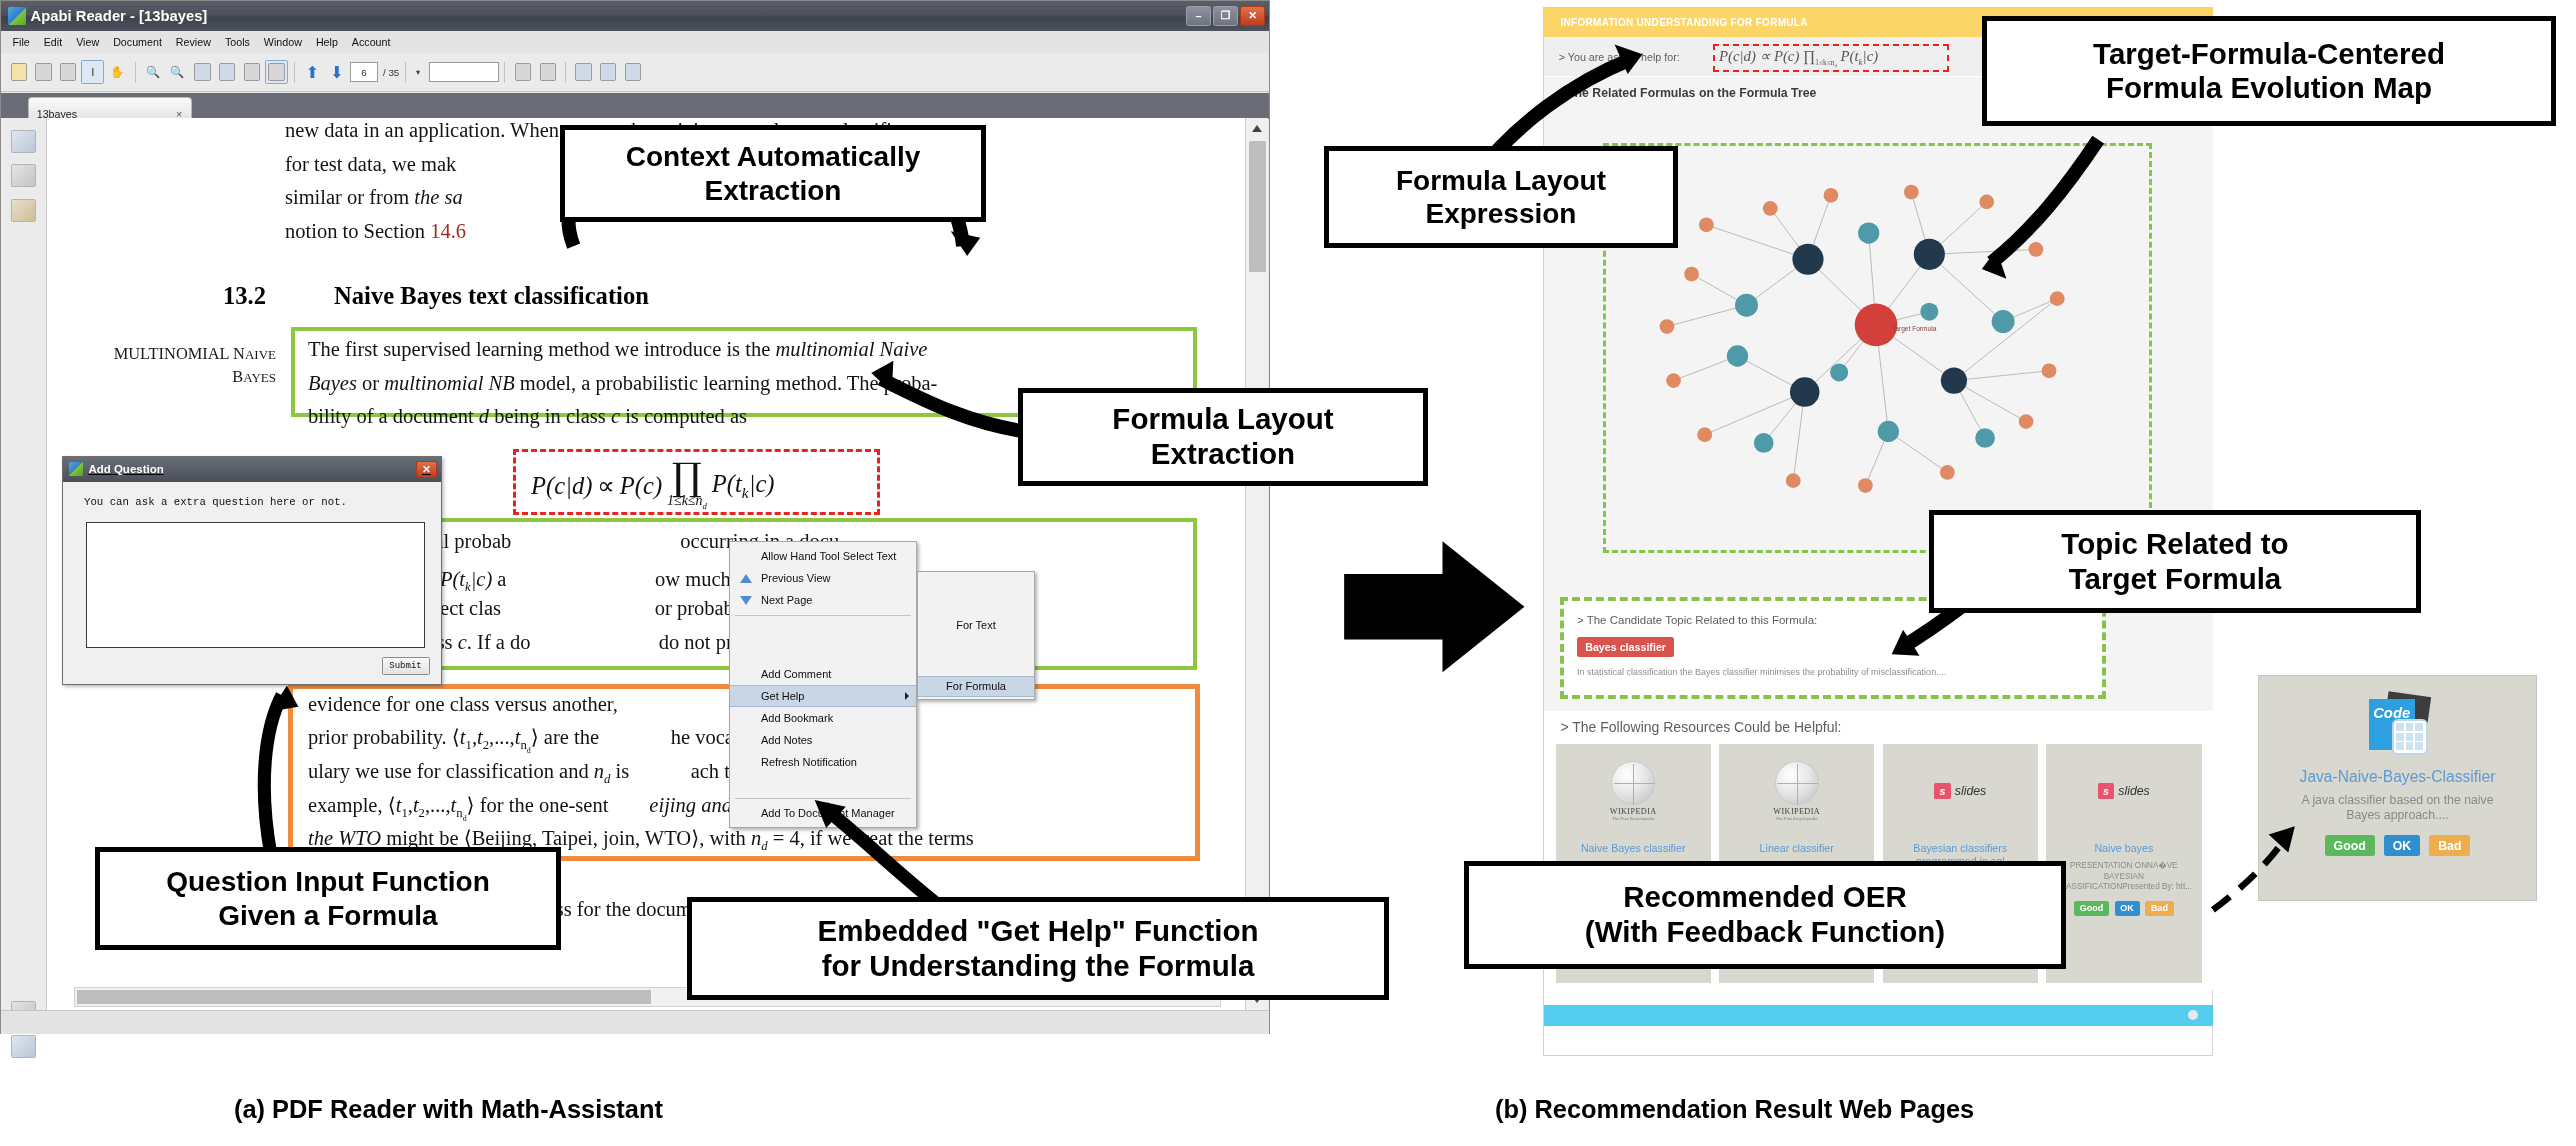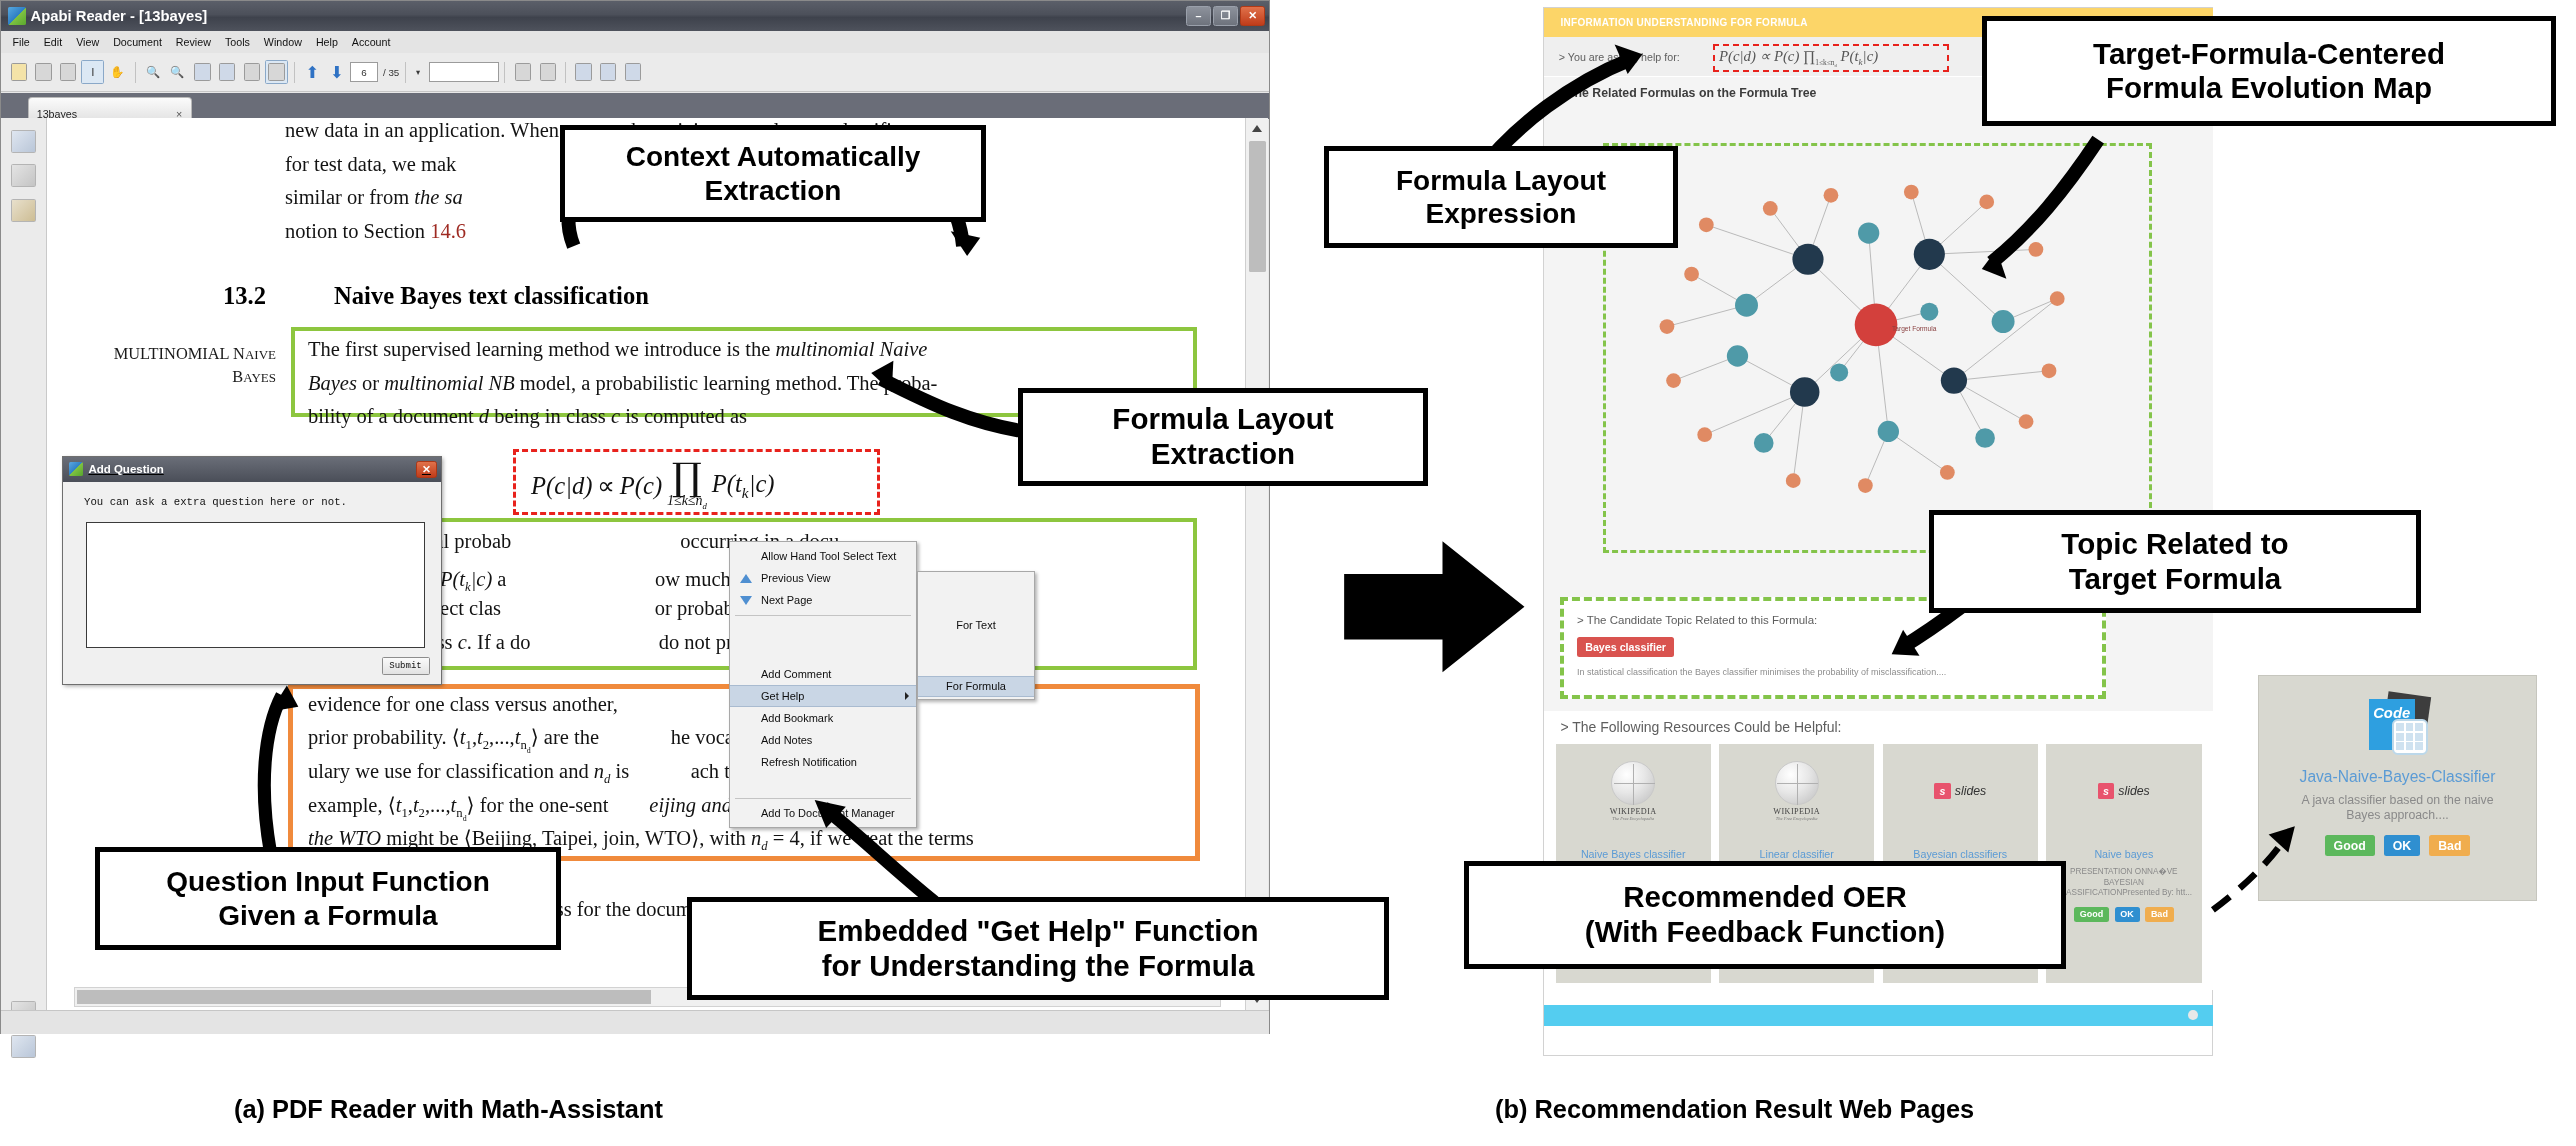--- a/index.html
+++ b/index.html
@@ -293,21 +293,21 @@
   #res-head .t{ font-size:14px;color:#5e5e5e;}
   #res-row{
     left:0;top:736px;width:669px;height:246px;
     background:#ffffff; display:flex; gap:8.2px; padding:0 11.5px;
   }
   .res-card{
     width:156px; height:239px; background:#d8d8d0; padding:9.8px 8.2px;
     display:flex;flex-direction:column;align-items:center;
   }
   .res-card .logo{ height:75px;display:flex;align-items:center;justify-content:center;}
-  .res-card .ttl{ font-size:10.7px;color:#5b9bd5;text-align:center;margin-top:20px;line-height:13px;}
+  .res-card .ttl{ font-size:10.7px;color:#5b9bd5;text-align:center;margin-top:14px;line-height:13px;}
   .res-card .dsc{ font-size:8.2px;color:#8a8a8a;text-align:center;margin-top:5.7px;line-height:10.7px;}
   .btn-row{ display:flex;gap:5.7px;margin-top:7.4px;}
   .fb{ font-size:9px;color:#fff;padding:2.5px 5.7px;border-radius:2.5px;font-weight:bold;}
   .fb.good{ background:#5cb85c;}
   .fb.ok{ background:#2f8fd0;}
   .fb.bad{ background:#f0ad4e;}
 
   
   .wiki-globe{
     width:44px;height:44px;border-radius:50%;

